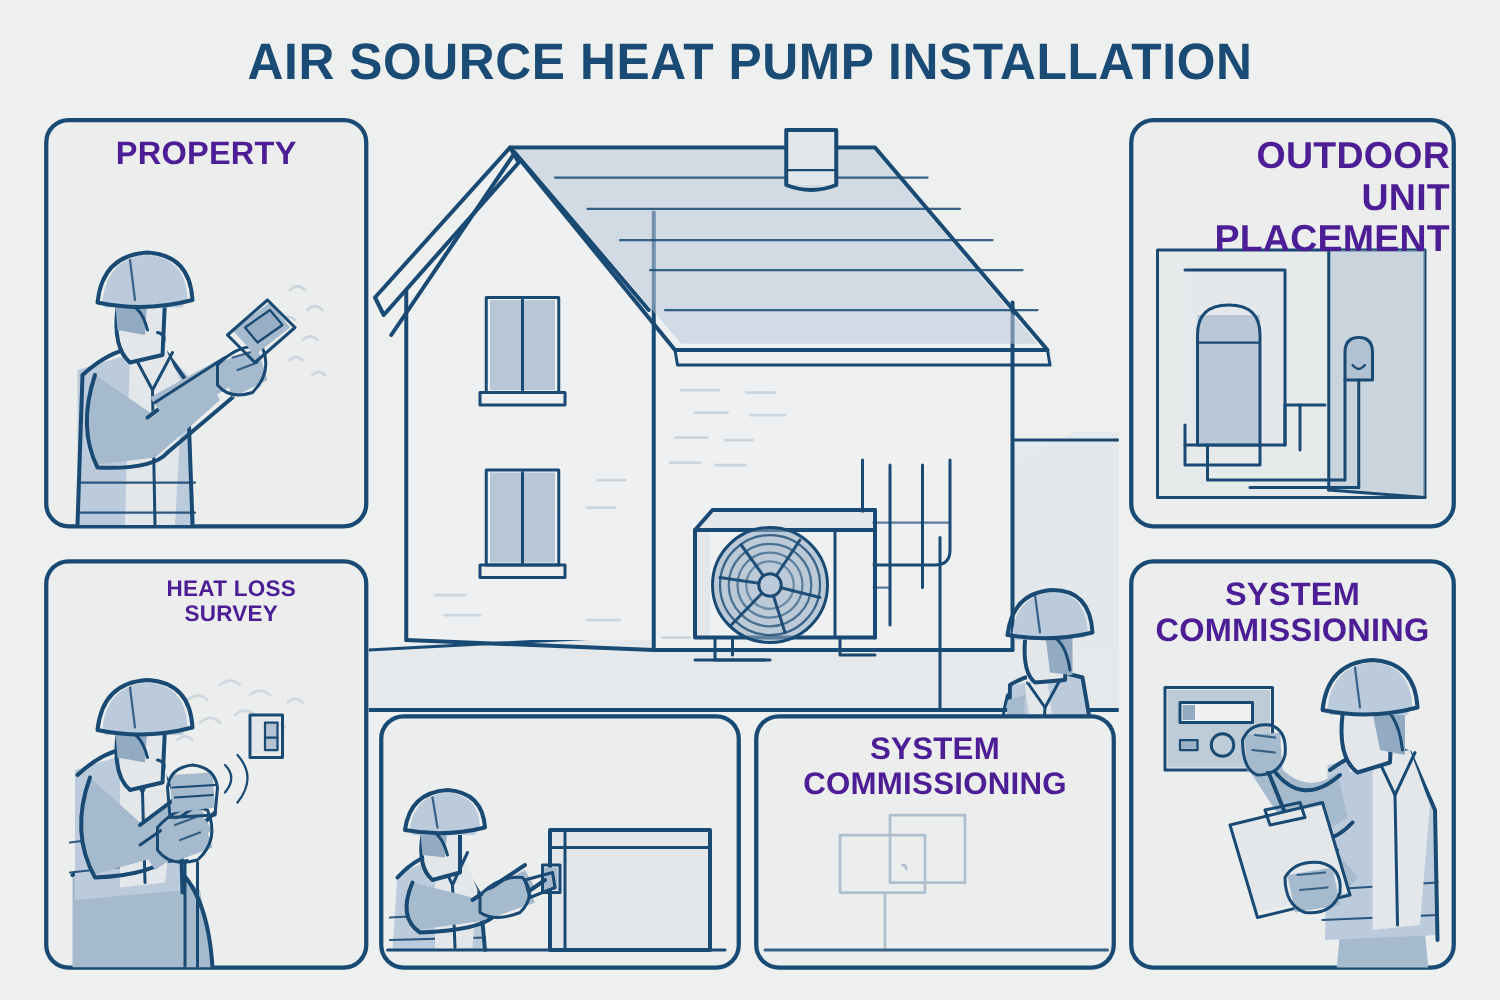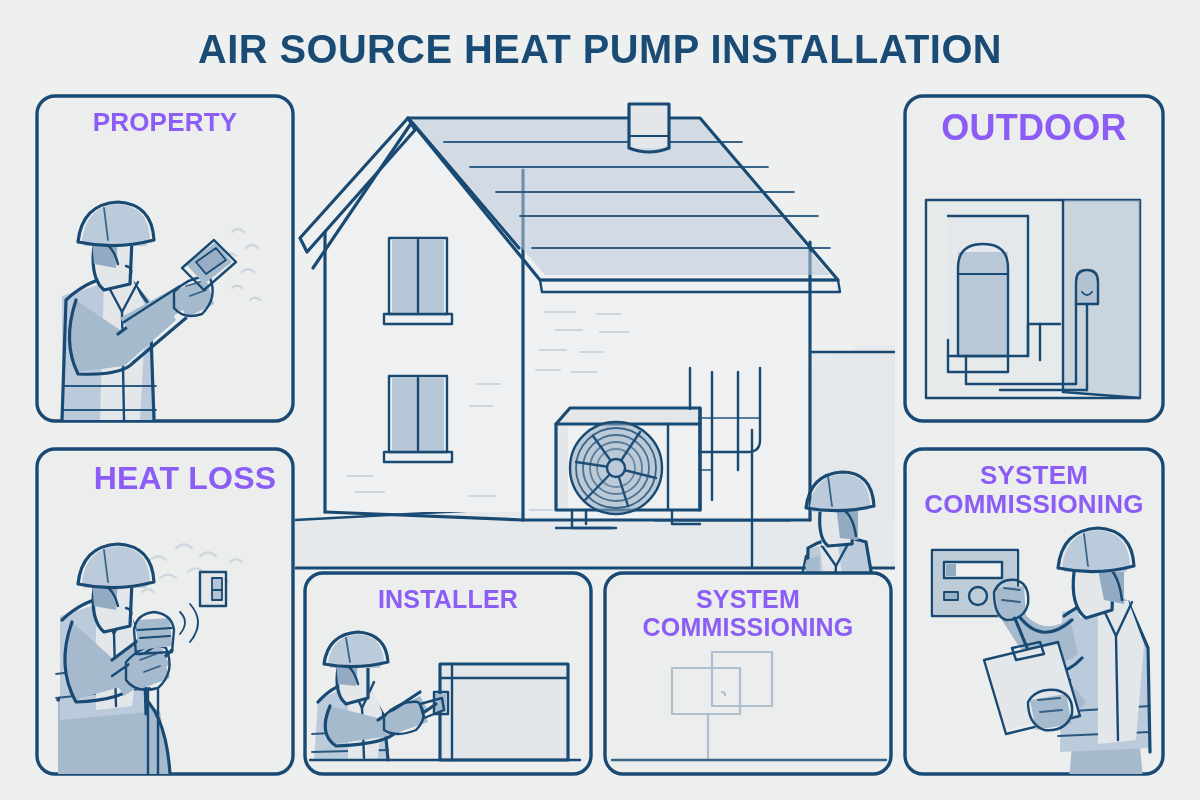--- a/index.html
+++ b/index.html
@@ -23,43 +23,43 @@
     position: absolute;
     top: 0;
     left: 0;
     width: 1200px;
     height: 800px;
   }
   .panel-title {
     position: absolute;
     text-align: center;
     font-weight: bold;
-    color: #8b5cf6;
+    color: #4c1d95;
     letter-spacing: 0.2px;
     line-height: 1.12;
     text-transform: uppercase;
     pointer-events: none;
   }
   #main-title {
     position: absolute;
     left: 0;
     top: 26px;
     width: 1200px;
     text-align: center;
     font-size: 41px;
     font-weight: bold;
     color: #194b75;
     letter-spacing: 0.5px;
     font-family: "Liberation Sans", sans-serif;
     text-transform: uppercase;
     transform: scaleX(0.97);
   }
   .t-tl { left: 40px;  top: 108px; width: 250px; font-size: 26px; }
-  .t-tr { left: 908px; top: 108px; width: 252px; font-size: 36px; }
-  .t-bl { left: 40px;  top: 461px; width: 290px; font-size: 32px; }
+  .t-tr { left: 908px; top: 108px; width: 252px; font-size: 30px; text-align: right; }
+  .t-bl { left: 40px;  top: 461px; width: 290px; font-size: 18px; }
   .t-br { left: 908px; top: 461px; width: 252px; font-size: 26px; }
   .t-bc1{ left: 308px; top: 585px; width: 280px; font-size: 25px; }
   .t-bc2{ left: 608px; top: 585px; width: 280px; font-size: 25px; }
 </style>
 </head>
 <body>
 
 <div id="stage">
 
   <svg class="layer" viewBox="0 0 1200 800">
@@ -485,33 +485,34 @@
   </svg>
 
   <div id="main-title">AIR SOURCE HEAT PUMP INSTALLATION</div>
 
   <div class="panel-title t-tl">
     <div>PROPERTY</div>
   </div>
 
   <div class="panel-title t-tr">
     <div>OUTDOOR</div>
+    <div>UNIT PLACEMENT</div>
   </div>
 
   <div class="panel-title t-bl">
     <div>HEAT LOSS</div>
+    <div>SURVEY</div>
   </div>
 
   <div class="panel-title t-br">
     <div>SYSTEM</div>
     <div>COMMISSIONING</div>
   </div>
 
   <div class="panel-title t-bc1">
-    <div>INSTALLER</div>
   </div>
 
   <div class="panel-title t-bc2">
     <div>SYSTEM</div>
     <div>COMMISSIONING</div>
   </div>
 
 </div>
 
 </body></html>

